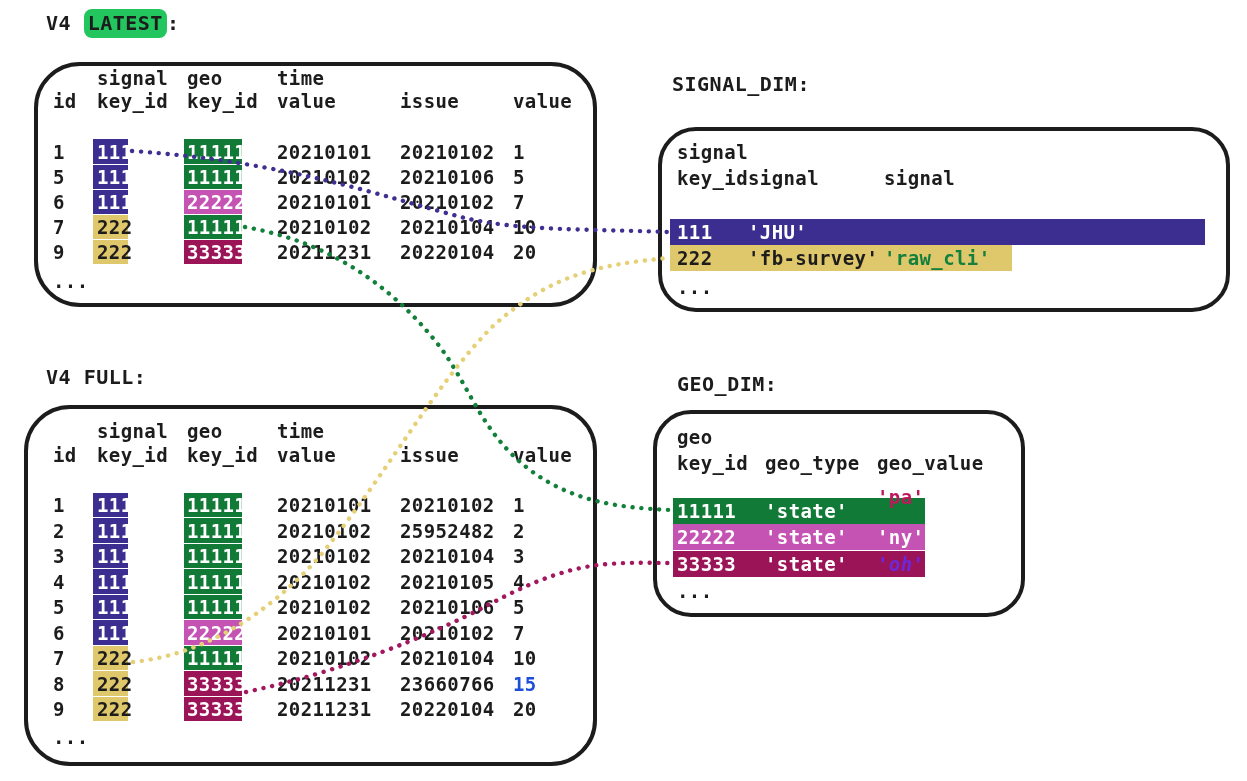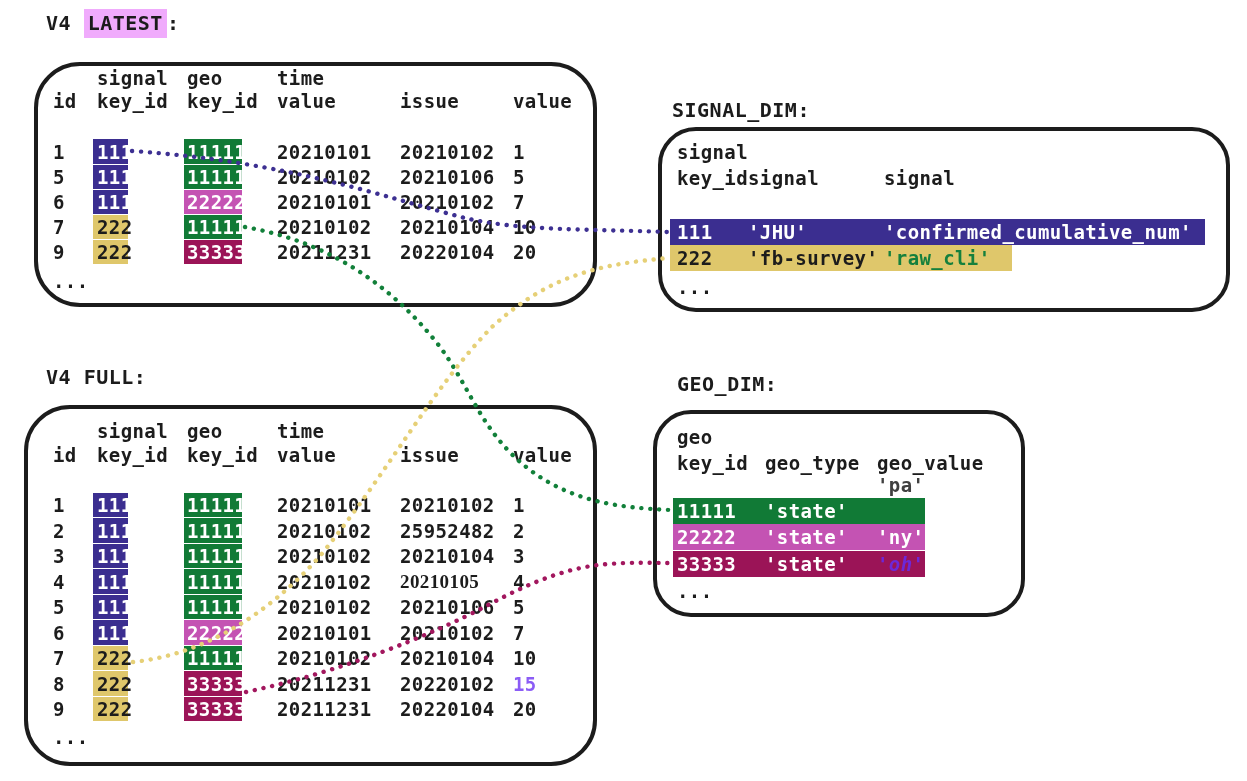--- a/index.html
+++ b/index.html
@@ -25,21 +25,21 @@
 </head>
 <body>
 
 <div id="stage">
   <svg id="wires" width="1247" height="781" viewBox="0 0 1247 781">
       <path d="M132,151 C290,162 380,196 465,218 C520,231 590,229 668,232" fill="none" stroke="#3d3092" stroke-width="4.4" stroke-dasharray="0.1 8.8" stroke-linecap="round"></path>
       <path d="M245,227 C320,240 385,278 437,343 C470,385 480,432 530,470 C570,500 615,508 672,510" fill="none" stroke="#12803a" stroke-width="4.4" stroke-dasharray="0.1 8.8" stroke-linecap="round"></path>
       <path d="M133,662 C200,655 265,618 320,556 C390,470 432,388 492,327 C552,272 606,264 668,258" fill="none" stroke="#e6d077" stroke-width="4.4" stroke-dasharray="0.1 8.8" stroke-linecap="round"></path>
       <path d="M246,692 C340,672 430,636 490,604 C535,580 570,567 608,564 C635,562 652,563 672,563" fill="none" stroke="#a2175e" stroke-width="4.4" stroke-dasharray="0.1 8.8" stroke-linecap="round"></path>
     </svg>
-<div class="tbl-title" style="left: 46px; top: 11px;"><span>V4 </span><span class="hl" style="background: #f0abfc;">LATEST</span><span>:</span></div>
+<div class="tbl-title" style="left: 46px; top: 11px;"><span>V4 </span><span class="hl" style="background: #22c55e; border-radius: 8px;">LATEST</span><span>:</span></div>
     <div class="tbl-box" style="left: 34px; top: 62px; width: 555px; height: 237px; border-radius: 46px;"></div>
     <div class="cell-text" style="left: 97px; top: 66px; color: rgb(28, 28, 28);">signal</div>
     <div class="cell-text" style="left: 187px; top: 66px; color: rgb(28, 28, 28);">geo</div>
     <div class="cell-text" style="left: 277px; top: 66px; color: rgb(28, 28, 28);">time</div>
     <div class="cell-text" style="left: 53px; top: 89px; color: rgb(28, 28, 28);">id</div>
     <div class="cell-text" style="left: 97px; top: 89px; color: rgb(28, 28, 28);">key_id</div>
     <div class="cell-text" style="left: 187px; top: 89px; color: rgb(28, 28, 28);">key_id</div>
     <div class="cell-text" style="left: 277px; top: 89px; color: rgb(28, 28, 28);">value</div>
     <div class="cell-text" style="left: 400px; top: 89px; color: rgb(28, 28, 28);">issue</div>
     <div class="cell-text" style="left: 513px; top: 89px; color: rgb(28, 28, 28);">value</div>
@@ -77,30 +77,29 @@
     <div class="cell-text" style="left: 513px; top: 215px; color: rgb(28, 28, 28);">10</div>
     <div class="cell-text" style="left: 53px; top: 240px; color: rgb(28, 28, 28);">9</div>
     <div class="band" style="left: 93px; top: 239.7px; width: 35px; height: 24.6px; background: rgb(223, 199, 107);"></div>
     <div class="cell-text" style="left: 97px; top: 240px; color: rgb(28, 28, 28);">222</div>
     <div class="band" style="left: 184px; top: 239.7px; width: 58px; height: 24.6px; background: rgb(155, 20, 87);"></div>
     <div class="cell-text" style="left: 187px; top: 240px; color: rgb(255, 255, 255);">33333</div>
     <div class="cell-text" style="left: 277px; top: 240px; color: rgb(28, 28, 28);">20211231</div>
     <div class="cell-text" style="left: 400px; top: 240px; color: rgb(28, 28, 28);">20220104</div>
     <div class="cell-text" style="left: 513px; top: 240px; color: rgb(28, 28, 28);">20</div>
     <div class="cell-text" style="left: 53px; top: 269px; color: rgb(28, 28, 28);">...</div>
-    <div class="tbl-title" style="left: 672px; top: 98px;"><span>SIGNAL_DIM:</span></div>
+    <div class="tbl-title" style="left: 672px; top: 72px;"><span>SIGNAL_DIM:</span></div>
     <div class="tbl-box" style="left: 658px; top: 127px; width: 564px; height: 177px; border-radius: 38px;"></div>
     <div class="cell-text" style="left: 677px; top: 140px; color: rgb(28, 28, 28);">signal</div>
     <div class="cell-text" style="left: 677px; top: 166px; color: rgb(28, 28, 28);">key_id</div>
     <div class="cell-text" style="left: 748px; top: 166px; color: rgb(28, 28, 28);">signal</div>
     <div class="cell-text" style="left: 884px; top: 166px; color: rgb(28, 28, 28);">signal</div>
     <div class="band" style="left: 670px; top: 219px; width: 535px; height: 26px; background: rgb(59, 46, 144);"></div>
     <div class="cell-text" style="left: 677px; top: 220px; color: rgb(255, 255, 255);">111</div>
     <div class="cell-text" style="left: 748px; top: 220px; color: rgb(255, 255, 255);">'JHU'</div>
-    <div class="cell-text" style="left: 884px; top: 220px; color: rgb(255, 255, 255);">'confirmed_cumulative_num'</div>
     <div class="band" style="left: 670px; top: 245px; width: 342px; height: 26px; background: rgb(223, 199, 107);"></div>
     <div class="cell-text" style="left: 677px; top: 246px; color: rgb(28, 28, 28);">222</div>
     <div class="cell-text" style="left: 748px; top: 246px; color: rgb(28, 28, 28);">'fb-survey'</div>
     <div class="cell-text" style="left: 884px; top: 246px; color: #15803d;">'raw_cli'</div>
     <div class="cell-text" style="left: 677px; top: 275px; color: rgb(28, 28, 28);">...</div>
     <div class="tbl-title" style="left: 46px; top: 365px;"><span>V4 </span><span>FULL</span><span>:</span></div>
     <div class="tbl-box" style="left: 24px; top: 405px; width: 565px; height: 353px; border-radius: 46px;"></div>
     <div class="cell-text" style="left: 97px; top: 419px; color: rgb(28, 28, 28);">signal</div>
     <div class="cell-text" style="left: 187px; top: 419px; color: rgb(28, 28, 28);">geo</div>
     <div class="cell-text" style="left: 277px; top: 419px; color: rgb(28, 28, 28);">time</div>
@@ -133,21 +132,21 @@
     <div class="cell-text" style="left: 187px; top: 544px; color: rgb(255, 255, 255);">11111</div>
     <div class="cell-text" style="left: 277px; top: 544px; color: rgb(28, 28, 28);">20210102</div>
     <div class="cell-text" style="left: 400px; top: 544px; color: rgb(28, 28, 28);">20210104</div>
     <div class="cell-text" style="left: 513px; top: 544px; color: rgb(28, 28, 28);">3</div>
     <div class="cell-text" style="left: 53px; top: 569.5px; color: rgb(28, 28, 28);">4</div>
     <div class="band" style="left: 93px; top: 569.2px; width: 35px; height: 24.6px; background: rgb(59, 46, 144);"></div>
     <div class="cell-text" style="left: 97px; top: 569.5px; color: rgb(255, 255, 255);">111</div>
     <div class="band" style="left: 184px; top: 569.2px; width: 58px; height: 24.6px; background: rgb(17, 122, 54);"></div>
     <div class="cell-text" style="left: 187px; top: 569.5px; color: rgb(255, 255, 255);">11111</div>
     <div class="cell-text" style="left: 277px; top: 569.5px; color: rgb(28, 28, 28);">20210102</div>
-    <div class="cell-text" style="left: 400px; top: 569.5px; color: rgb(28, 28, 28); font-family: Liberation Serif, serif;">20210105</div>
+    <div class="cell-text" style="left: 400px; top: 569.5px; color: rgb(28, 28, 28);">20210105</div>
     <div class="cell-text" style="left: 513px; top: 569.5px; color: rgb(28, 28, 28);">4</div>
     <div class="cell-text" style="left: 53px; top: 595px; color: rgb(28, 28, 28);">5</div>
     <div class="band" style="left: 93px; top: 594.7px; width: 35px; height: 24.6px; background: rgb(59, 46, 144);"></div>
     <div class="cell-text" style="left: 97px; top: 595px; color: rgb(255, 255, 255);">111</div>
     <div class="band" style="left: 184px; top: 594.7px; width: 58px; height: 24.6px; background: rgb(17, 122, 54);"></div>
     <div class="cell-text" style="left: 187px; top: 595px; color: rgb(255, 255, 255);">11111</div>
     <div class="cell-text" style="left: 277px; top: 595px; color: rgb(28, 28, 28);">20210102</div>
     <div class="cell-text" style="left: 400px; top: 595px; color: rgb(28, 28, 28);">20210106</div>
     <div class="cell-text" style="left: 513px; top: 595px; color: rgb(28, 28, 28);">5</div>
     <div class="cell-text" style="left: 53px; top: 620.5px; color: rgb(28, 28, 28);">6</div>
@@ -165,41 +164,41 @@
     <div class="cell-text" style="left: 187px; top: 646px; color: rgb(255, 255, 255);">11111</div>
     <div class="cell-text" style="left: 277px; top: 646px; color: rgb(28, 28, 28);">20210102</div>
     <div class="cell-text" style="left: 400px; top: 646px; color: rgb(28, 28, 28);">20210104</div>
     <div class="cell-text" style="left: 513px; top: 646px; color: rgb(28, 28, 28);">10</div>
     <div class="cell-text" style="left: 53px; top: 671.5px; color: rgb(28, 28, 28);">8</div>
     <div class="band" style="left: 93px; top: 671.2px; width: 35px; height: 24.6px; background: rgb(223, 199, 107);"></div>
     <div class="cell-text" style="left: 97px; top: 671.5px; color: rgb(28, 28, 28);">222</div>
     <div class="band" style="left: 184px; top: 671.2px; width: 58px; height: 24.6px; background: rgb(155, 20, 87);"></div>
     <div class="cell-text" style="left: 187px; top: 671.5px; color: rgb(255, 255, 255);">33333</div>
     <div class="cell-text" style="left: 277px; top: 671.5px; color: rgb(28, 28, 28);">20211231</div>
-    <div class="cell-text" style="left: 400px; top: 671.5px; color: rgb(28, 28, 28);">20220102</div>
-    <div class="cell-text" style="left: 513px; top: 671.5px; color: #8b5cf6;">15</div>
+    <div class="cell-text" style="left: 400px; top: 671.5px; color: rgb(28, 28, 28);">23660766</div>
+    <div class="cell-text" style="left: 513px; top: 671.5px; color: #1d4ed8;">15</div>
     <div class="cell-text" style="left: 53px; top: 697px; color: rgb(28, 28, 28);">9</div>
     <div class="band" style="left: 93px; top: 696.7px; width: 35px; height: 24.6px; background: rgb(223, 199, 107);"></div>
     <div class="cell-text" style="left: 97px; top: 697px; color: rgb(28, 28, 28);">222</div>
     <div class="band" style="left: 184px; top: 696.7px; width: 58px; height: 24.6px; background: rgb(155, 20, 87);"></div>
     <div class="cell-text" style="left: 187px; top: 697px; color: rgb(255, 255, 255);">33333</div>
     <div class="cell-text" style="left: 277px; top: 697px; color: rgb(28, 28, 28);">20211231</div>
     <div class="cell-text" style="left: 400px; top: 697px; color: rgb(28, 28, 28);">20220104</div>
     <div class="cell-text" style="left: 513px; top: 697px; color: rgb(28, 28, 28);">20</div>
     <div class="cell-text" style="left: 53px; top: 725px; color: rgb(28, 28, 28);">...</div>
     <div class="tbl-title" style="left: 677px; top: 372px;"><span>GEO_DIM:</span></div>
     <div class="tbl-box" style="left: 653px; top: 410px; width: 364px; height: 199px; border-radius: 38px;"></div>
     <div class="cell-text" style="left: 677px; top: 425px; color: rgb(28, 28, 28);">geo</div>
     <div class="cell-text" style="left: 677px; top: 451px; color: rgb(28, 28, 28);">key_id</div>
     <div class="cell-text" style="left: 765px; top: 451px; color: rgb(28, 28, 28);">geo_type</div>
     <div class="cell-text" style="left: 877px; top: 451px; color: rgb(28, 28, 28);">geo_value</div>
     <div class="band" style="left: 673px; top: 497.5px; width: 252px; height: 26px; background: rgb(17, 122, 54);"></div>
     <div class="cell-text" style="left: 677px; top: 498.5px; color: rgb(255, 255, 255);">11111</div>
     <div class="cell-text" style="left: 765px; top: 498.5px; color: rgb(255, 255, 255);">'state'</div>
-    <div class="cell-text" style="left: 877px; top: 473px; color: #404040;">'pa'</div>
+    <div class="cell-text" style="left: 877px; top: 485px; color: #be185d;">'pa'</div>
     <div class="band" style="left: 673px; top: 524px; width: 252px; height: 26px; background: rgb(196, 83, 179);"></div>
     <div class="cell-text" style="left: 677px; top: 525px; color: rgb(255, 255, 255);">22222</div>
     <div class="cell-text" style="left: 765px; top: 525px; color: rgb(255, 255, 255);">'state'</div>
     <div class="cell-text" style="left: 877px; top: 525px; color: rgb(255, 255, 255);">'ny'</div>
     <div class="band" style="left: 673px; top: 550.5px; width: 252px; height: 26px; background: rgb(155, 20, 87);"></div>
     <div class="cell-text" style="left: 677px; top: 551.5px; color: rgb(255, 255, 255);">33333</div>
     <div class="cell-text" style="left: 765px; top: 551.5px; color: rgb(255, 255, 255);">'state'</div>
     <div class="cell-text" style="left: 877px; top: 551.5px; color: #6d28d9; font-style: italic;">'oh'</div>
     <div class="cell-text" style="left: 677px; top: 579px; color: rgb(28, 28, 28);">...</div>
   </div>

